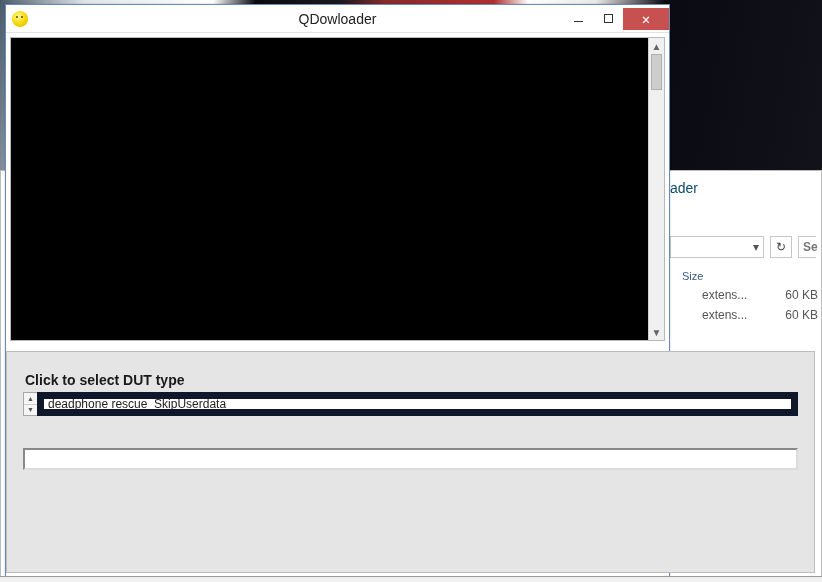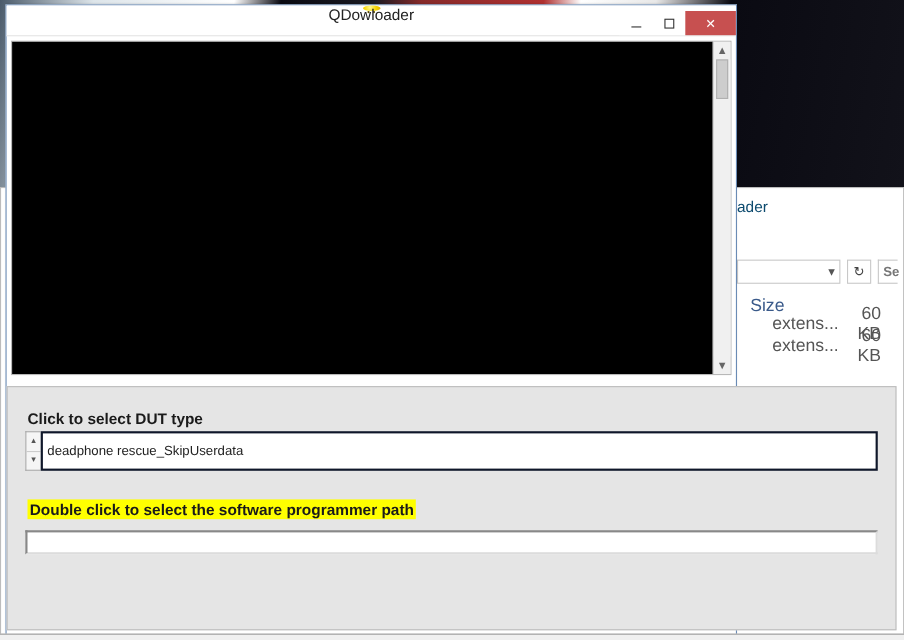--- a/index.html
+++ b/index.html
@@ -8,32 +8,32 @@
     
     .wallpaper { position: absolute; top: 0; left: 0; right: 0; height: 172px; background: linear-gradient(100deg, #4a5a6a 0%, #dde5ea 10%, #ffffff 25%, #0a0a12 30%, #1a1a22 40%, #862a2a 45%, #b03030 58%, #ffffff 62%, #e8e8e8 70%, #0a0a12 78%, #12121a 100%); }
 
     
     .bg-explorer { position: absolute; top: 170px; left: 0; width: 822px; height: 410px; background: #fff; border: 1px solid #bcbcbc; }
     .bg-explorer-title { position: absolute; top: 180px; left: 670px; font-size: 14px; color: #0c4a6e; }
     .bg-explorer-address { position: absolute; top: 236px; left: 670px; right: 6px; display: flex; gap: 6px; }
     .addr-combo { flex: 1; height: 22px; border: 1px solid #c8c8c8; background: #fff; display:flex; align-items:center; justify-content:flex-end; padding-right:4px; color:#555; }
     .addr-btn { width: 22px; height: 22px; border: 1px solid #c8c8c8; background: #fff; display:flex; align-items:center; justify-content:center; color:#444; }
     .search-box { width: 18px; height:22px; border:1px solid #c8c8c8; border-right:none; background:#fff; display:flex; align-items:center; padding-left:4px; color:#777;font-weight:bold; }
-    .bg-columns { position: absolute; top: 270px; left: 682px; display:flex; gap: 40px; color:#3a5a8a; font-size:16px; }
-    .bg-rows { position: absolute; top: 285px; left: 670px; right: 21px; color:#555; font-size:16px;padding-left:32px; }
+    .bg-columns { position: absolute; top: 270px; left: 682px; display:flex; gap: 40px; color:#3a5a8a; font-size:11px; }
+    .bg-rows { position: absolute; top: 285px; left: 670px; right: 4px; color:#555; font-size:12px;padding-left:32px; }
     .bg-row { display:flex; justify-content:space-between; height:20px; align-items:center; }
     .bg-row span:first-child { width: 80px; overflow:hidden; text-overflow:ellipsis; white-space:nowrap; }
     .bg-row span:last-child { width: 50px; text-align:right; }
 
     
     .taskbar { position:absolute; left:0; right:0; bottom:0; height:6px; background:#f0f0f0; border-top:1px solid #999; }
 
     
     .qwin { position: absolute; top: 4px; left: 5px; width: 665px; height: 576px; background: #ffffff; border: 1px solid #6a8bb5; box-shadow: 0 0 2px rgba(0,0,0,0.2); }
-    .titlebar { height: 28px; background: #fff; border-bottom: 1px solid #e4e4e4; display:flex; align-items:center; position:relative;flex-direction:column; }
+    .titlebar { height: 28px; background: #fff; border-bottom: 1px solid #e4e4e4; display:flex; align-items:center; position:relative; }
     .app-icon { width: 16px; height: 16px; margin: 0 6px; border-radius:50%; background: radial-gradient(circle at 40% 35%, #fffa90 0%, #f5d400 55%, #e0b000 100%); position:relative; display:inline-block; }
     .app-icon::before, .app-icon::after { content:""; position:absolute; width:2px; height:2px; background:#5a4a00; border-radius:50%; top:5px; }
     .app-icon::before { left:4px; }
     .app-icon::after { left:9px; }
     .title-text { position:absolute; left:0; right:0; text-align:center; font-size:14px; color:#222; pointer-events:none; }
     .win-btns { margin-left:auto; display:flex; height:22px; }
     .win-btn { width:30px; height:22px; display:flex; align-items:center; justify-content:center; background:#fff; color:#333; font-family: monospace; font-size:12px; cursor:pointer; }
     .win-btn.close { background:#c75050; color:#fff; width:46px; }
     .win-btn .glyph-min { width:9px; height:1px; background:#333; margin-top:6px;}
     .win-btn .glyph-max { width:9px; height:9px; border:1px solid #333; }
@@ -49,21 +49,21 @@
 
     
     .panel { position:absolute; left:0; right:-146px; top:346px; bottom:6px; background:#e5e5e5; border:1px solid #bcbcbc; padding: 14px 16px; }
     .section-label { font-size:14px; font-weight:700; color:#1a1a1a; margin: 6px 0 4px 2px; }
     .highlight { background:#ffff00; display:inline-block; padding:1px 2px; }
 
     .spinbox-row { display:flex; align-items:stretch; margin-bottom: 26px; }
     .spin-btns { width:14px; display:flex; flex-direction:column; border:1px solid #a8a8a8; border-right:none; background:#f5f5f5; }
     .spin-btn { flex:1; display:flex; align-items:center; justify-content:center; font-size:7px; color:#555; cursor:pointer; }
     .spin-btn:first-child { border-bottom:1px solid #ccc; }
-    .spinbox { flex:1; height:36px; border:2px solid #0f172a; background:#fff; padding:0 4px; font-size:12px; color:#222; }
+    .spinbox { flex:1; height:24px; border:7px solid #0f172a; background:#fff; padding:0 4px; font-size:12px; color:#222; }
 
     .pathbox { width:100%; height:22px; border:2px inset #dcdcdc; background:#fff; padding:0 4px; font-size:12px; color:#222; margin-top:6px; }
 
   </style>
 </head>
 <body>
 
 <div class="wallpaper"></div>
 
 <div class="bg-explorer"></div>
@@ -118,20 +118,17 @@
   <div class="panel">
     <div class="section-label">Click to select DUT type</div>
     <div class="spinbox-row">
       <div class="spin-btns">
         <div class="spin-btn">▲</div>
         <div class="spin-btn">▼</div>
       </div>
       <input class="spinbox" readonly="" value="deadphone rescue_SkipUserdata" style="">
     </div>
 
-    <div class="section-label">
-      <span class="highlight">Double click to select the software programmer path</span>
-    </div>
     <input class="pathbox" value="" style="">
   </div>
 </div>
 
 <div class="taskbar"></div>
 
 </body></html>

